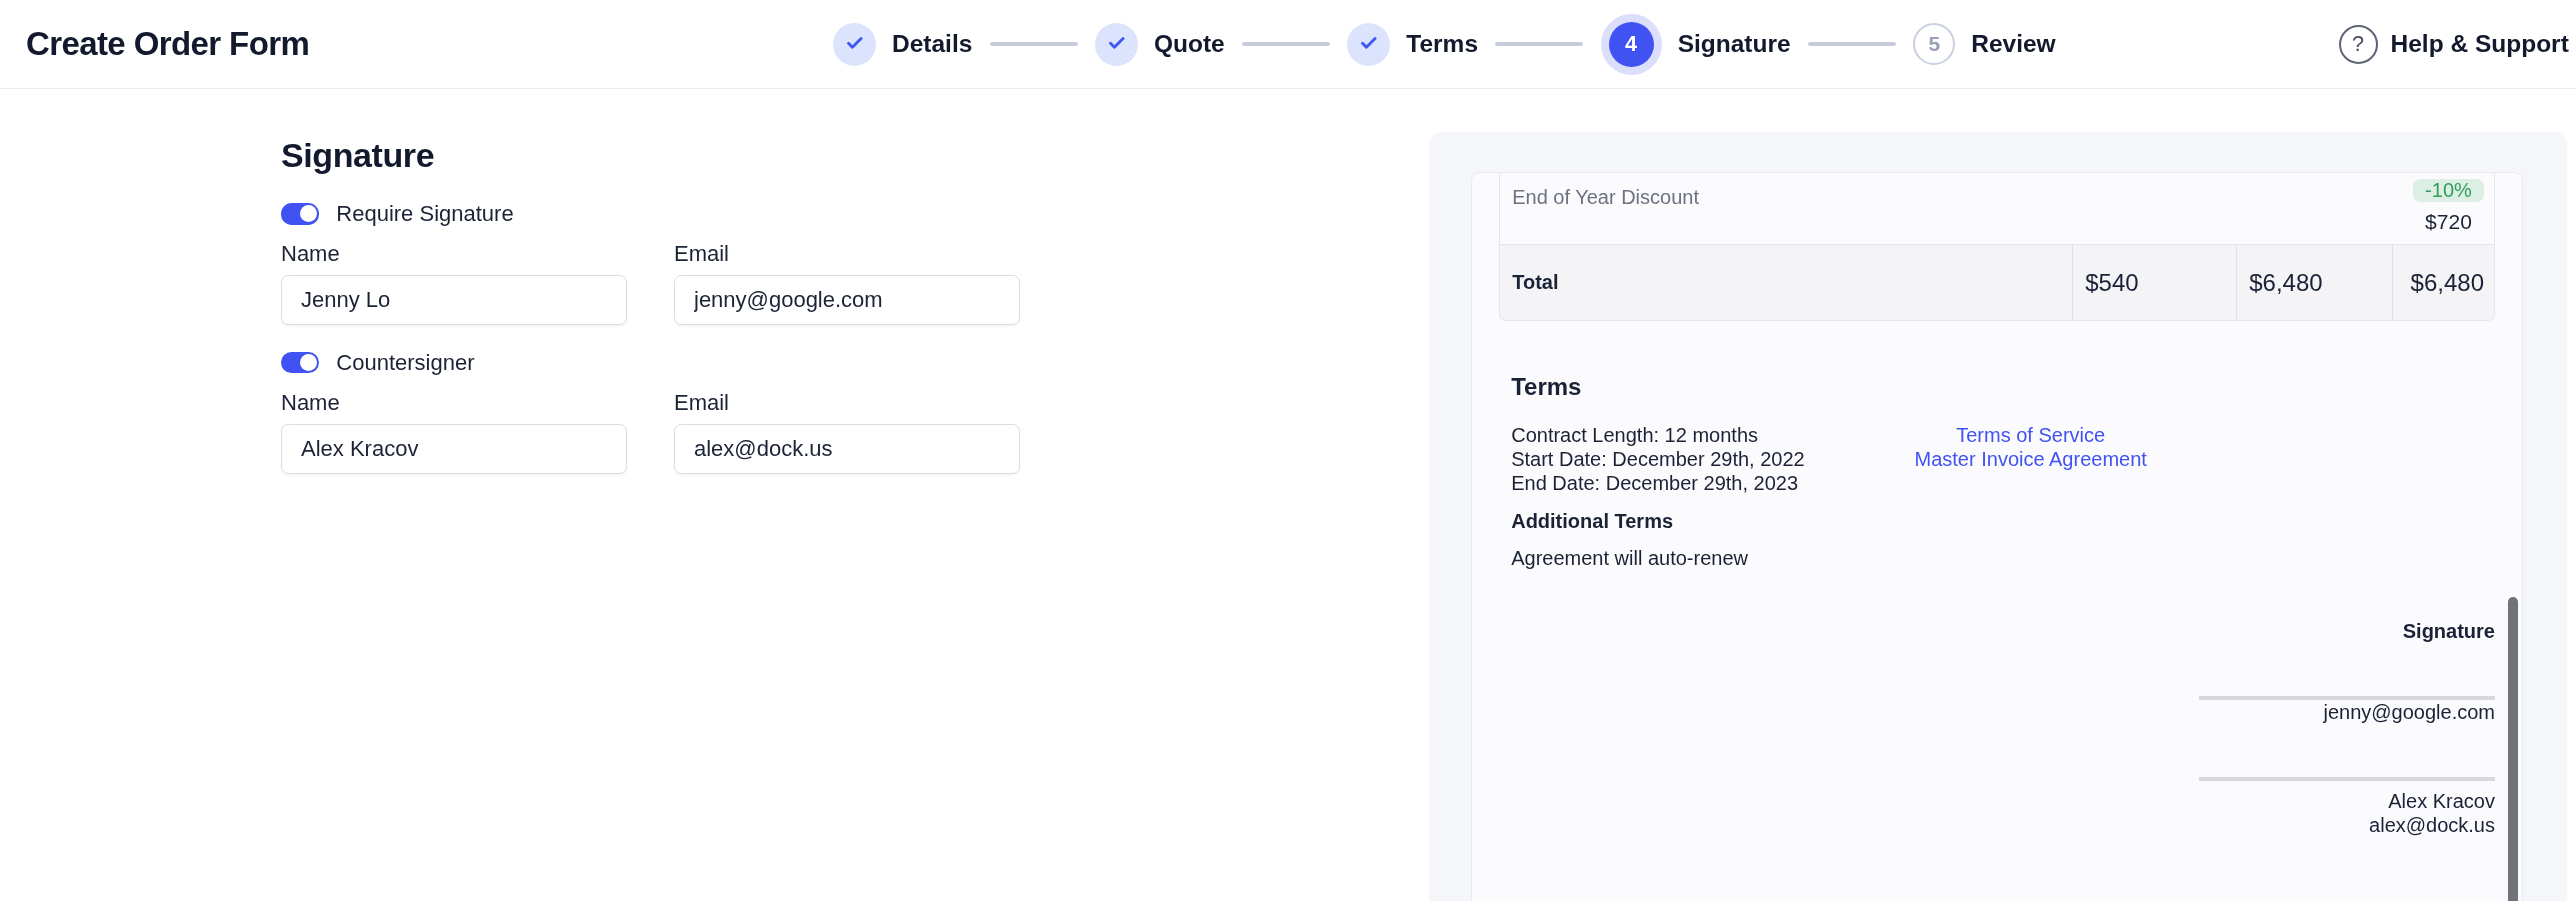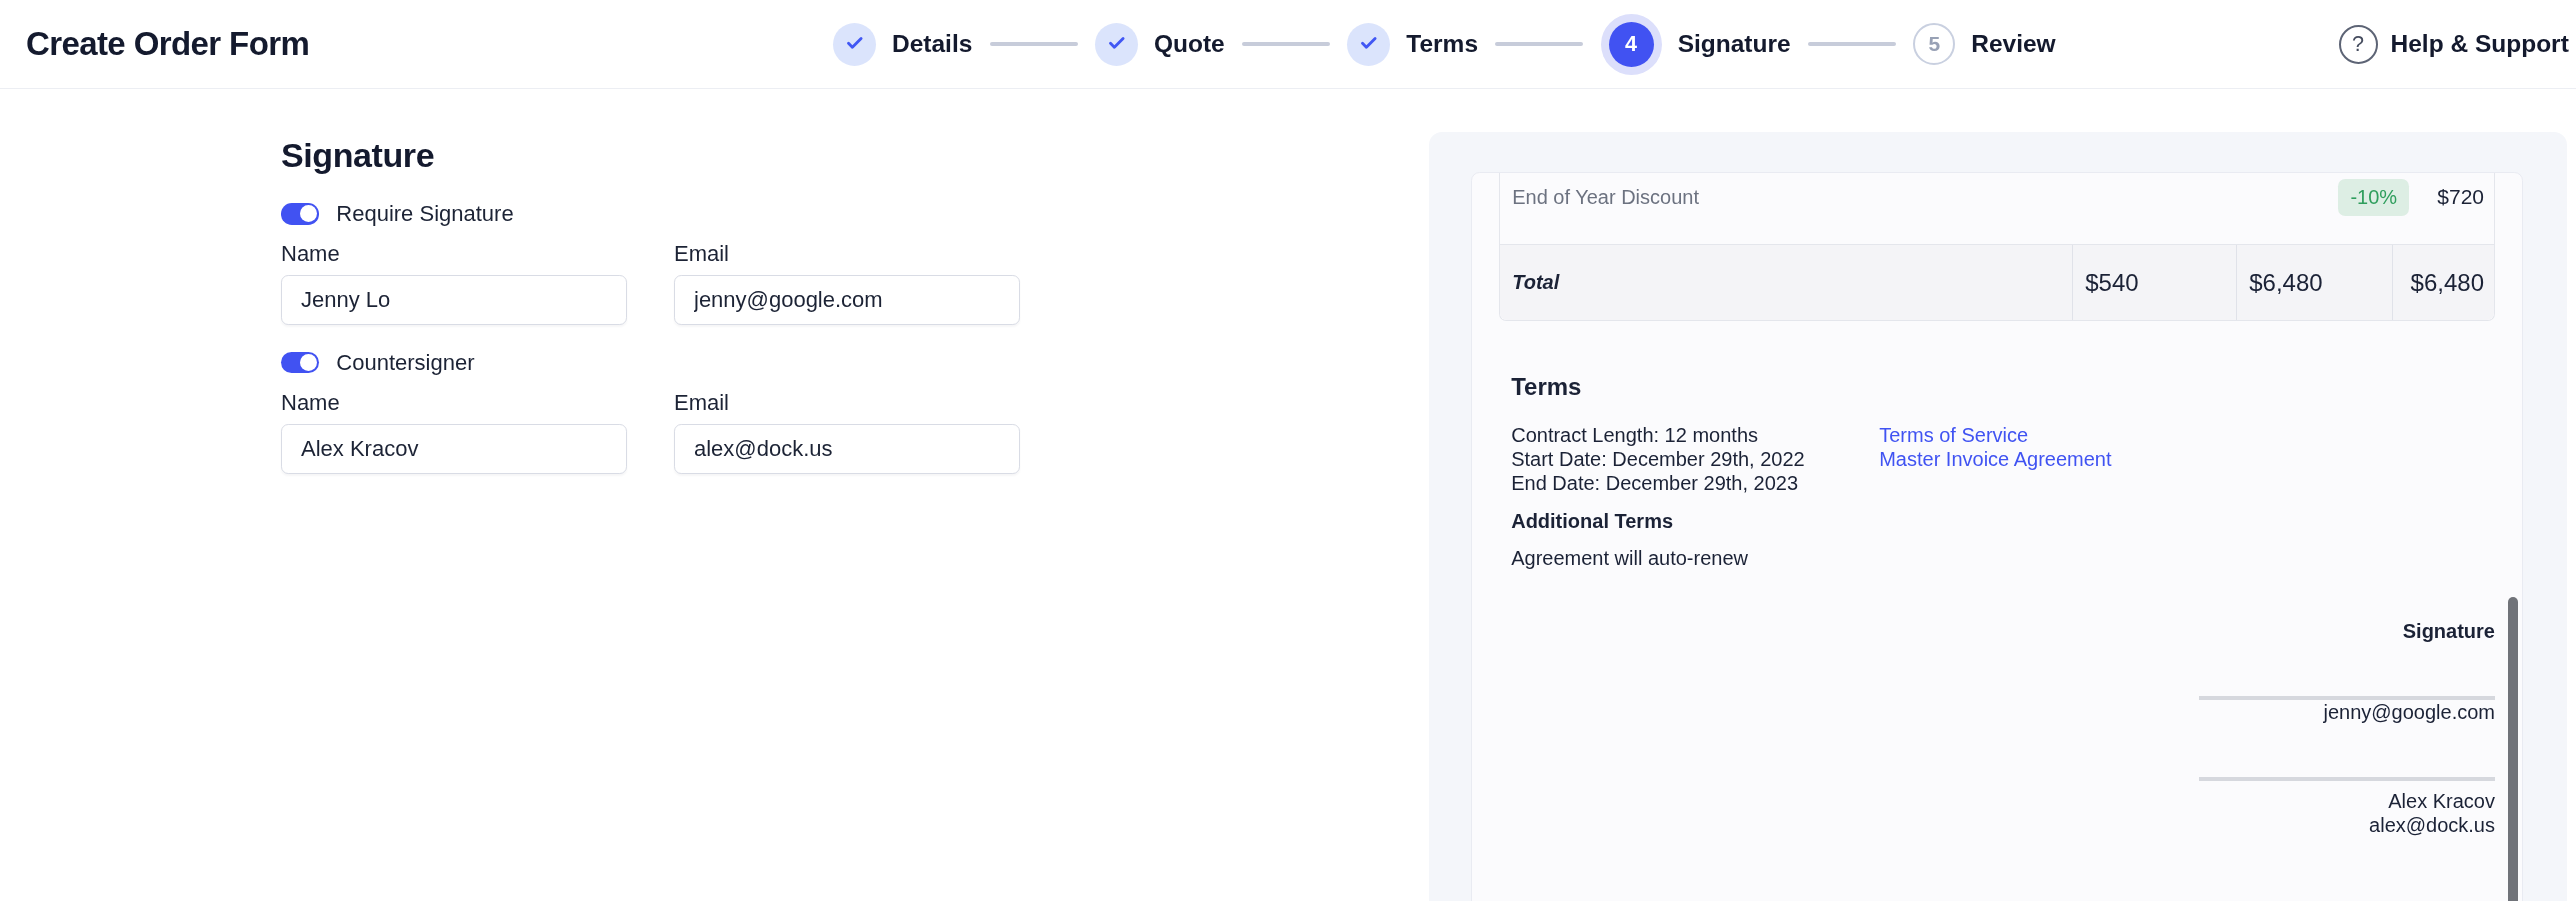--- a/index.html
+++ b/index.html
@@ -78,39 +78,39 @@
     position:absolute;top:40px;left:42px;width:1052px;height:1023px;
     background:#fbfbfd;border:1.4px solid #e9ebf2;border-radius:8.6px;
     box-sizing:border-box;padding:0 27px;
   }
   .pricing-table{
     border-left:1.4px solid #e4e6ec;border-right:1.4px solid #e4e6ec;border-bottom:1.4px solid #e4e6ec;
     border-radius:0 0 7.2px 7.2px;box-sizing:border-box;
   }
   .discount-row{height:71px;display:flex;align-items:flex-start;padding:5.8px 10px 0 12.2px;box-sizing:border-box;}
   .discount-label{font-size:20px;color:#6c7280;line-height:37px;}
-  .discount-right{margin-left:auto;display:flex;align-items:center;gap:28px;height:37px;}
+  .discount-right{margin-left:auto;display:flex;align-items:center;gap:8px;height:37px;flex-direction:column;}
   .discount-badge{
     height:37px;padding:0 12.2px;border-radius:7.2px;background:#ddeee4;color:#2f9e5d;
     font-size:20px;display:flex;align-items:center;
   }
   .discount-amount{font-size:21px;color:#1b2236;}
   .total-row{border-top:1.4px solid #e4e6ec;background:#f4f4f7;height:75px;display:flex;border-radius:0 0 7.2px 7.2px;}
-  .total-label{flex:1;display:flex;align-items:center;padding-left:12.2px;font-size:20px;font-weight:700;color:#1b2236;font-style:italic;}
+  .total-label{flex:1;display:flex;align-items:center;padding-left:12.2px;font-size:20px;font-weight:700;color:#1b2236;}
   .total-cell{border-left:1.4px solid #e0e2e9;display:flex;align-items:center;box-sizing:border-box;font-size:24px;color:#1b2236;}
   .total-cell.c1{width:164px;padding-left:12.2px;}
   .total-cell.c2{width:156px;padding-left:12.2px;}
   .total-cell.c3{width:102px;justify-content:flex-end;padding-right:10px;}
 
   .terms-section{margin:51px 0 0 12.2px;}
   .terms-heading{font-size:24px;font-weight:700;color:#1b2236;margin:0 0 21.6px 0;line-height:29px;}
   .terms-grid{display:flex;}
   .terms-col1{width:368px;flex:0 0 auto;}
   .terms-col2{flex:1;}
-  .terms-col3{width:303px;text-align:left;}
+  .terms-col3{width:303px;text-align:center;}
   .terms-line{font-size:20px;line-height:24px;margin:0;color:#1b2236;white-space:nowrap;}
   .terms-link{font-size:20px;line-height:24px;color:#4053f2;text-decoration:none;display:block;cursor:pointer;}
   .additional-heading{font-size:20px;font-weight:700;color:#1b2236;margin:14.4px 0 0 0;line-height:24.5px;}
   .additional-text{font-size:20px;color:#1b2236;margin:13px 0 0 0;line-height:24px;}
 
   .sig-block{margin:49px 0 0 0;text-align:right;}
   .sig-heading{font-size:20px;font-weight:700;color:#1b2236;line-height:24.5px;}
   .sig-line{margin:52px 0 0 auto;width:296px;height:3.6px;background:#d6d8de;}
   .sig-name{font-size:20px;line-height:24.5px;color:#1b2236;margin-top:8px;}
   .sig-email{font-size:20px;line-height:24.5px;color:#1b2236;}

